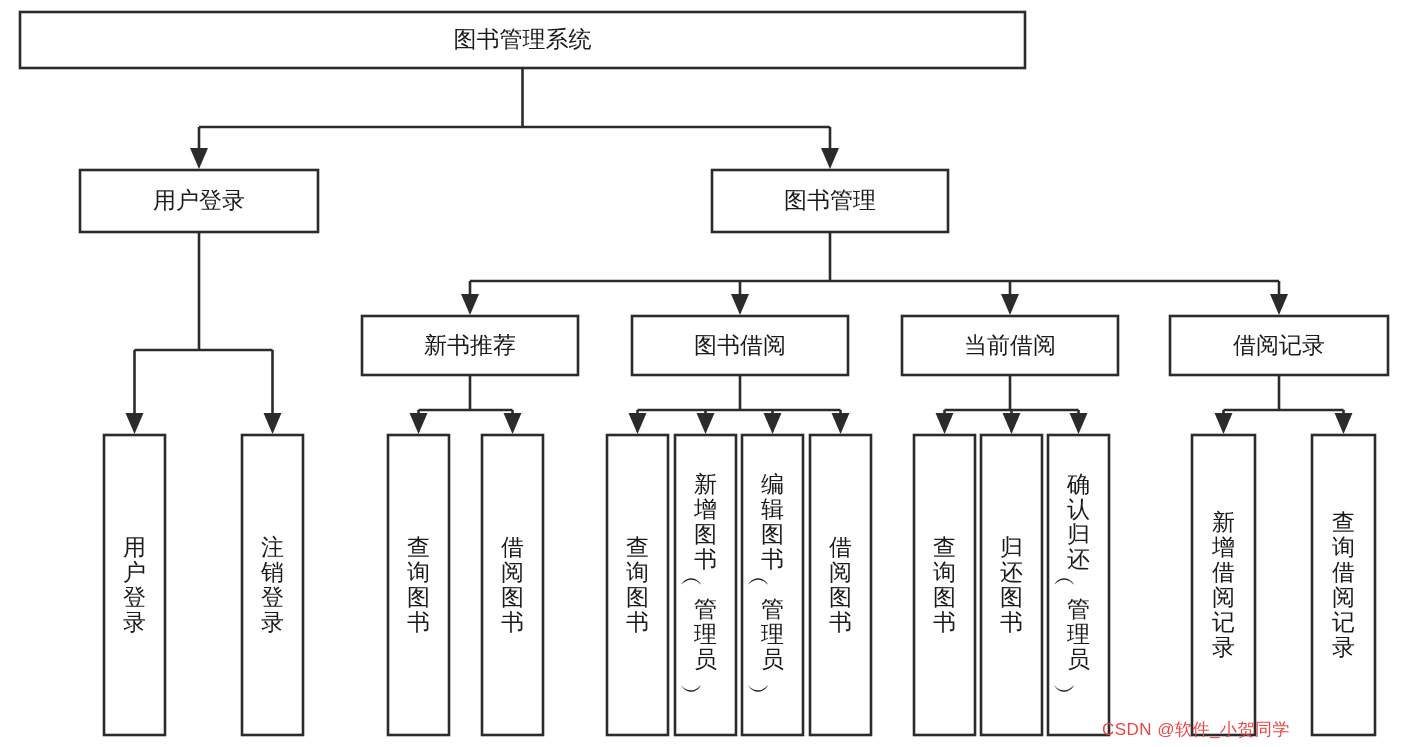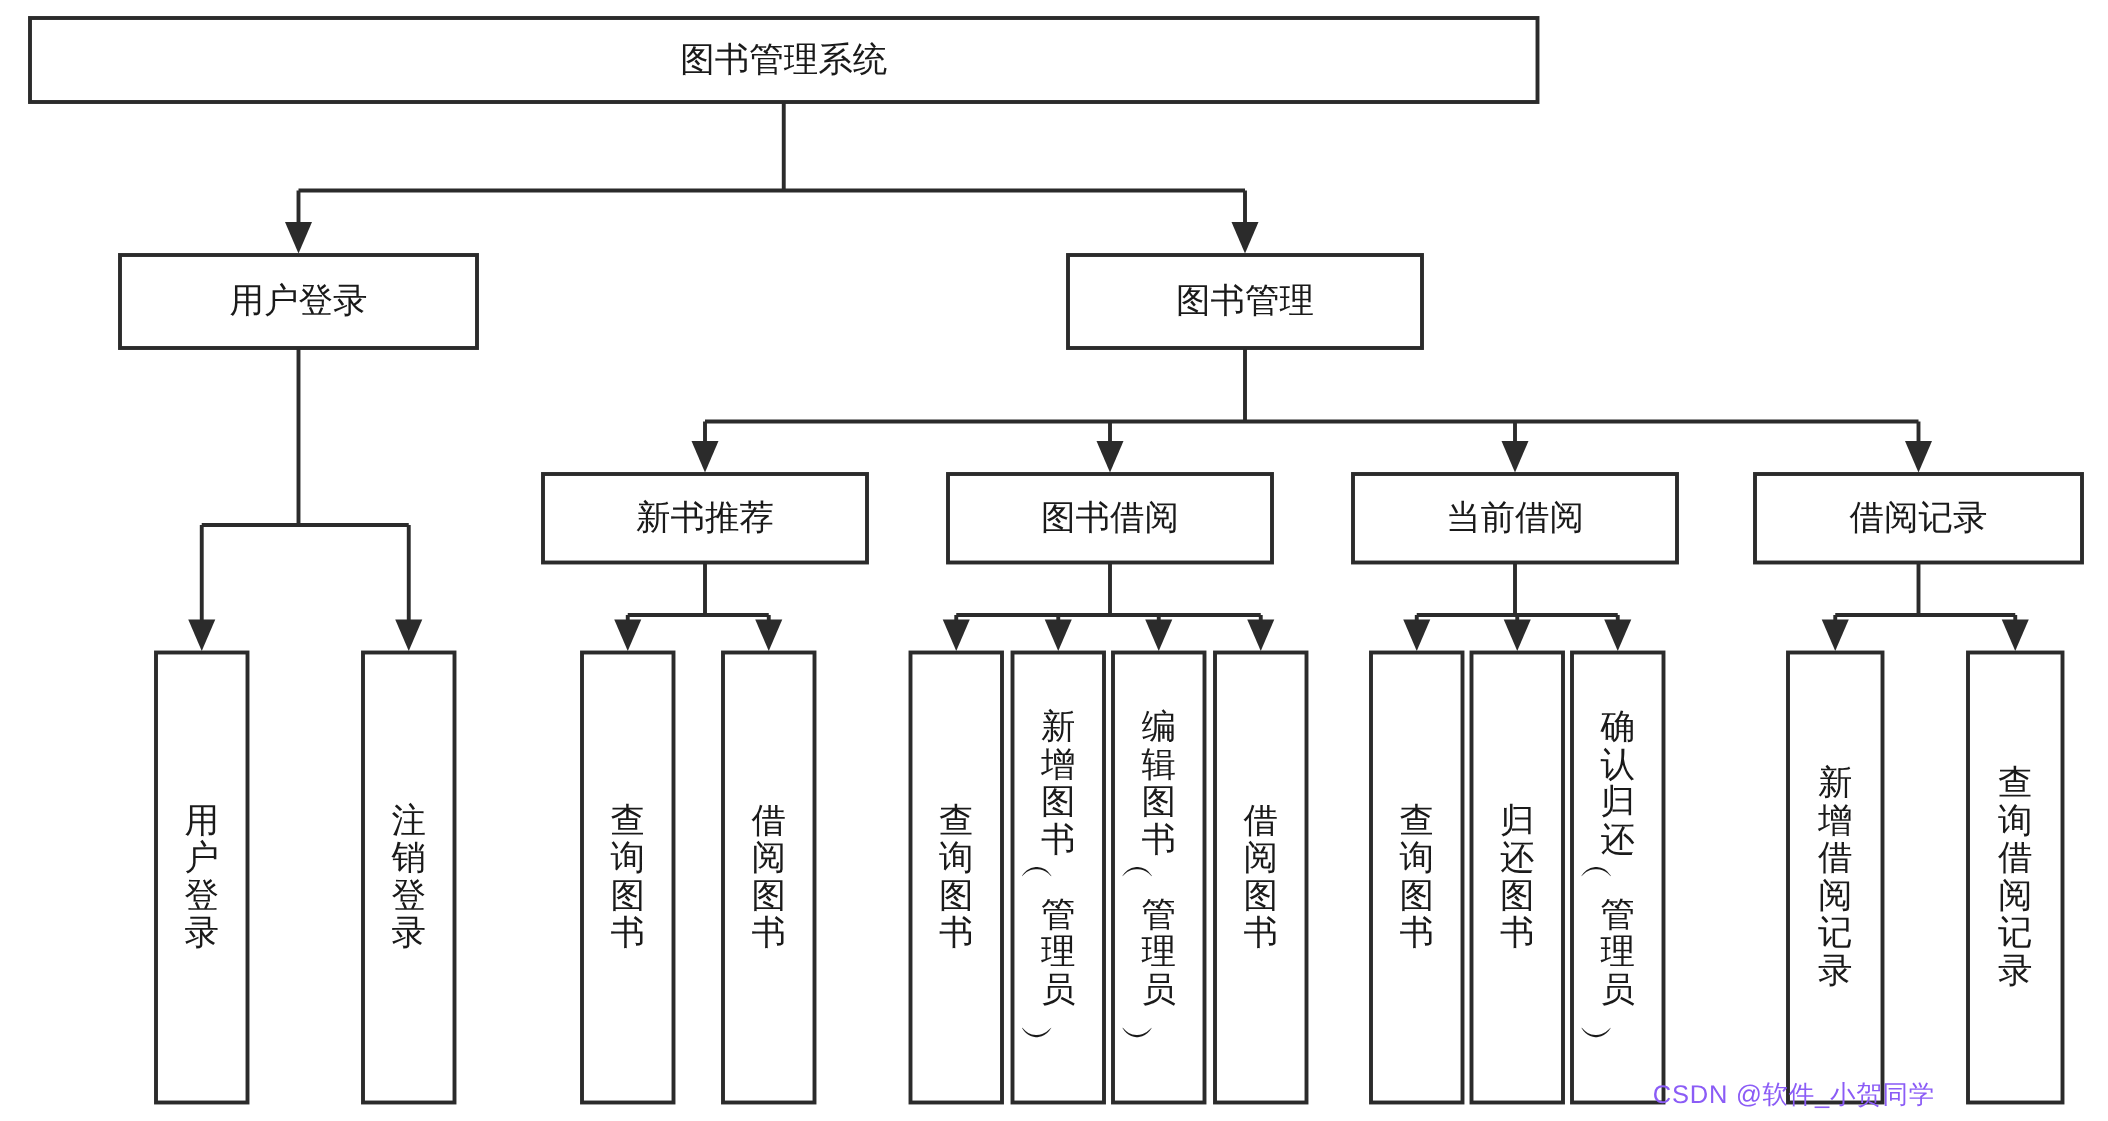--- a/index.html
+++ b/index.html
@@ -54,21 +54,21 @@
     fill: #1a1a1a;
     font-size: 23px;
     text-anchor: middle;
   }
   .watermark {
     position: absolute;
     right: 12px;
     bottom: 6px;
     font-family: "Liberation Sans", "DejaVu Sans", sans-serif;
     font-size: 17px;
-    color: #8b5cf6;
+    color: #ef4444;
     letter-spacing: 0.5px;
     white-space: nowrap;
     pointer-events: none;
   }
 </style>
 </head>
 <body>
 
 <div id="diagram-root">
   <svg class="diagram-canvas" viewBox="0 0 1405 747">

